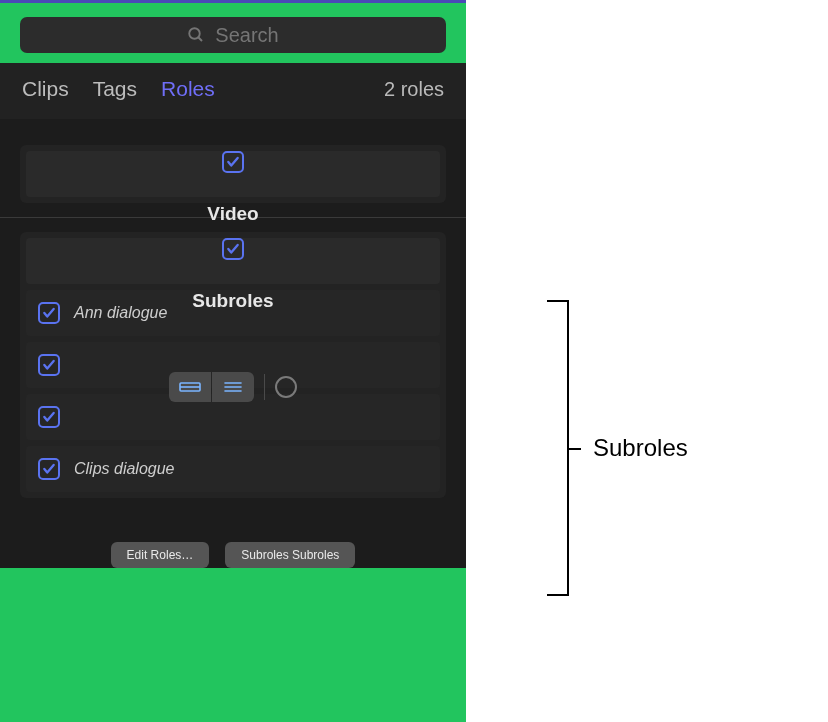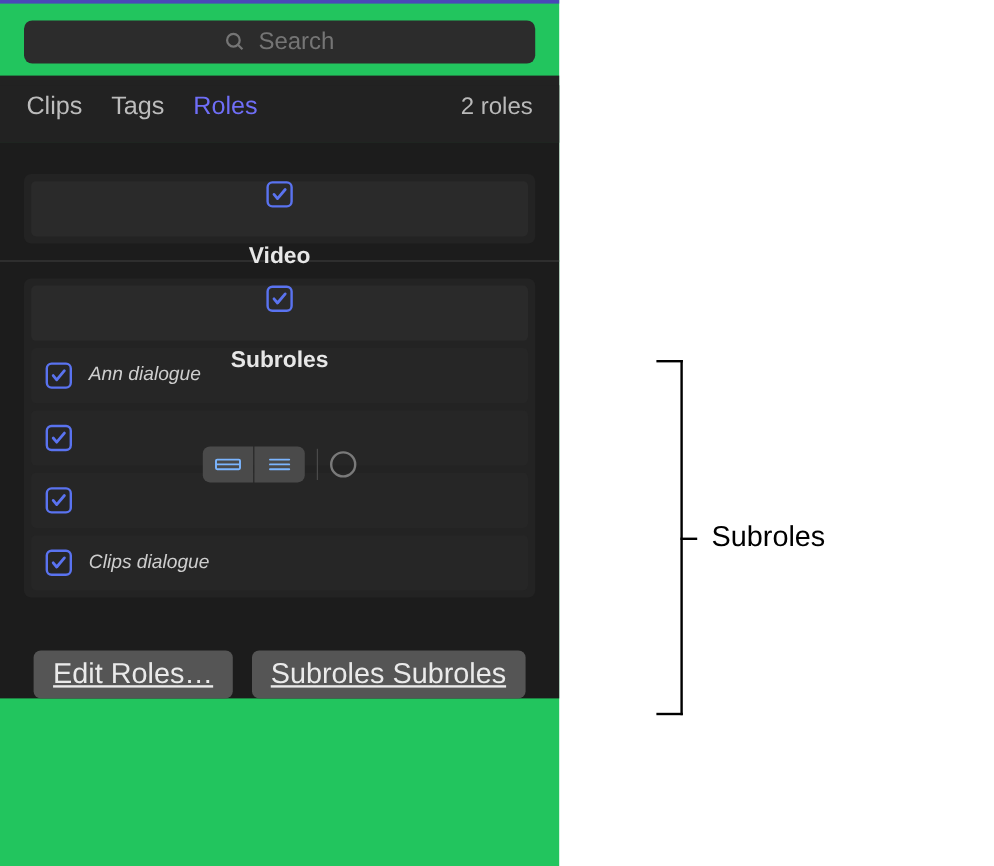--- a/index.html
+++ b/index.html
@@ -145,26 +145,25 @@
     }
     .footer-buttons {
       display: flex;
       justify-content: center;
       gap: 16px;
       padding-top: 44px;
     }
     .btn {
       background: #555555;
       color: #eaeaea;
-      font-size: 24px;
+      font-size: 12px;
       padding: 6px 16px;
       border-radius: 6px;
       border: none;
       cursor: pointer;
-      text-decoration: underline;
     }
     .annotation {
       position: absolute;
       left: 547px;
       top: 300px;
       display: flex;
       align-items: center;
       text-align: right;
     }
     .bracket {

